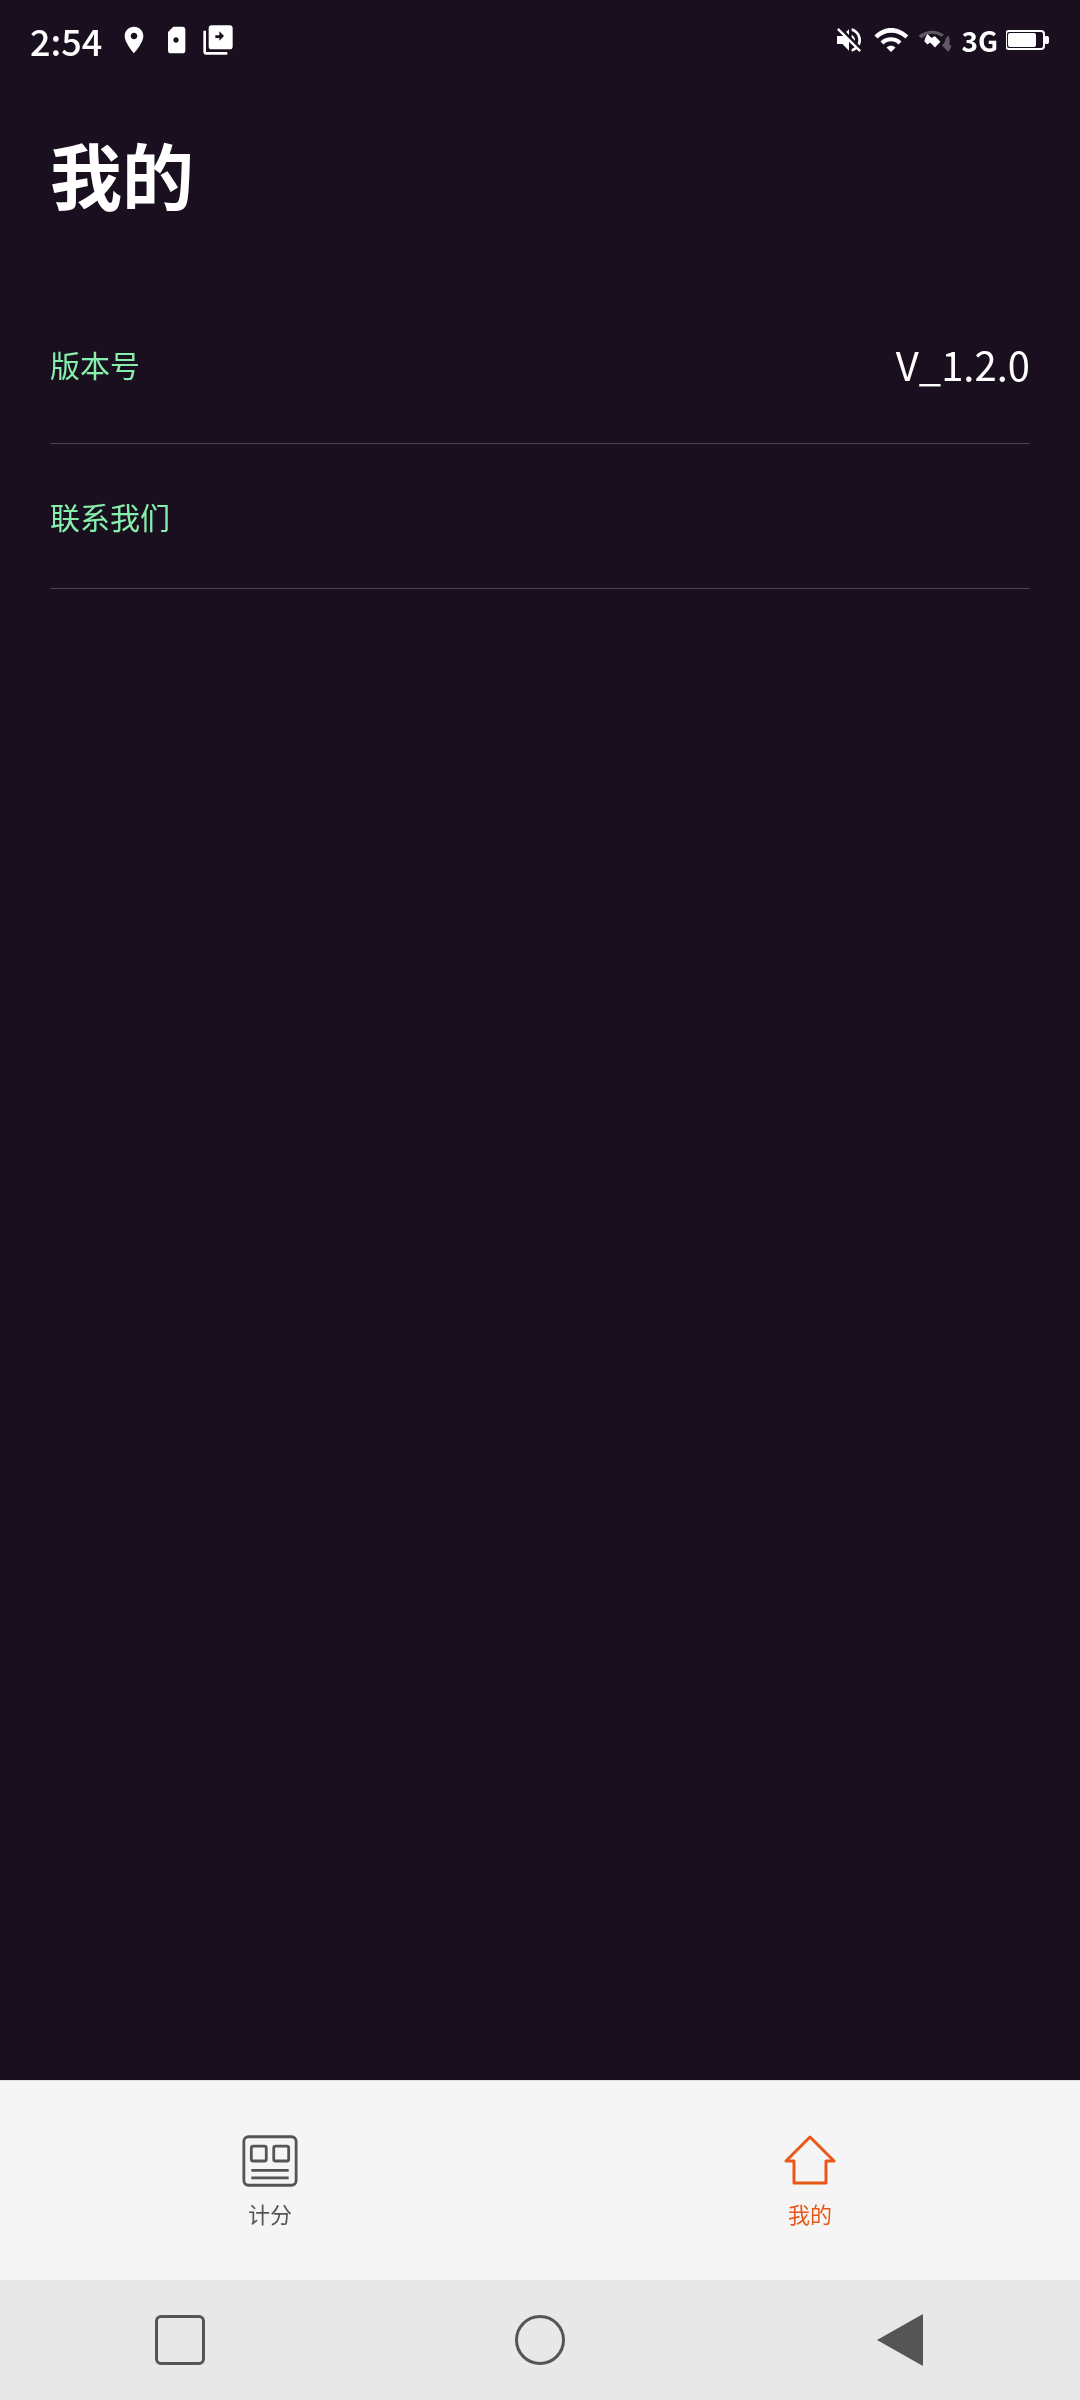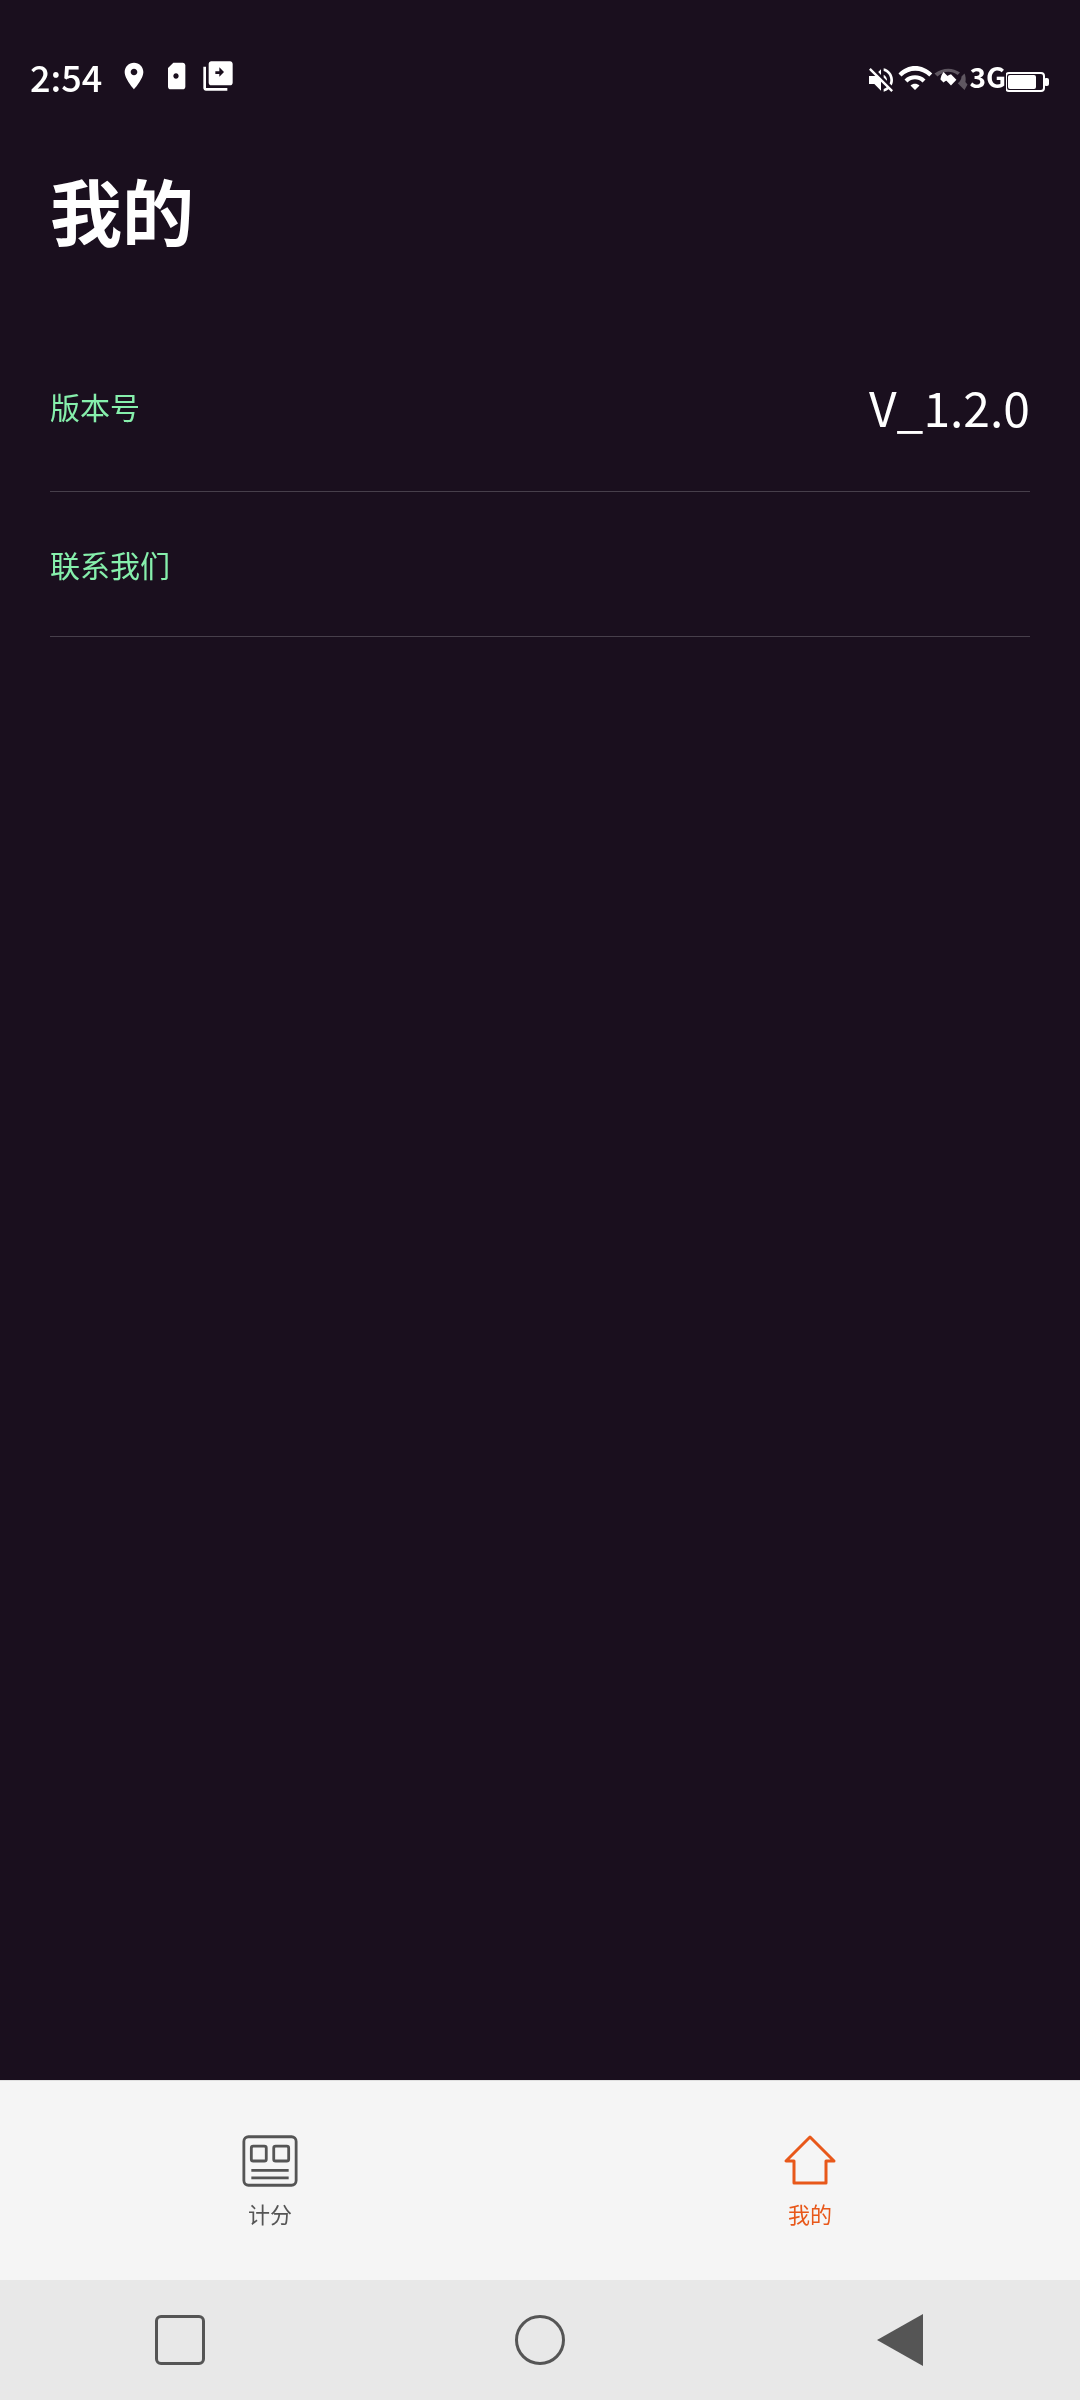--- a/index.html
+++ b/index.html
@@ -22,21 +22,20 @@
     
     .status-bar {
       width: 100%;
       height: 80px;
       background-color: #1a0f1e;
       display: flex;
       align-items: center;
       justify-content: space-between;
       padding: 0 30px;
       flex-shrink: 0;
-      margin-top: 36px;
     }
 
     .status-left {
       display: flex;
       align-items: center;
       gap: 16px;
     }
 
     .status-time {
       color: #ffffff;
@@ -45,22 +44,22 @@
     }
 
     .status-icons-left {
       display: flex;
       align-items: center;
       gap: 10px;
     }
 
     .status-icons-right {
       display: flex;
-      align-items: flex-end;
-      gap: 0;
+      align-items: center;
+      gap: 8px;
     }
 
     
     .main-content {
       flex: 1;
       display: flex;
       flex-direction: column;
       padding: 40px 50px 0 50px;
       overflow: hidden;
     }
@@ -87,21 +86,21 @@
       cursor: pointer;
     }
 
     .menu-item-label {
       color: #86efac;
       font-size: 30px;
     }
 
     .menu-item-value {
       color: #ffffff;
-      font-size: 48px;
+      font-size: 40px;
     }
 
     
     .bottom-nav {
       width: 100%;
       height: 200px;
       background-color: #f5f5f5;
       display: flex;
       align-items: center;
       justify-content: space-around;

